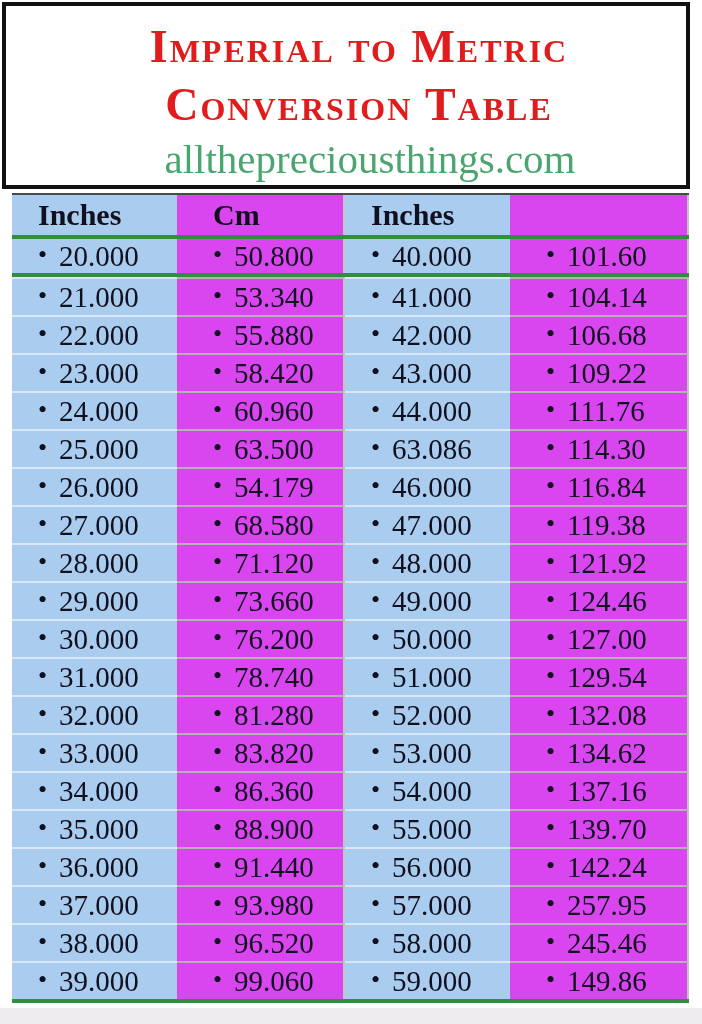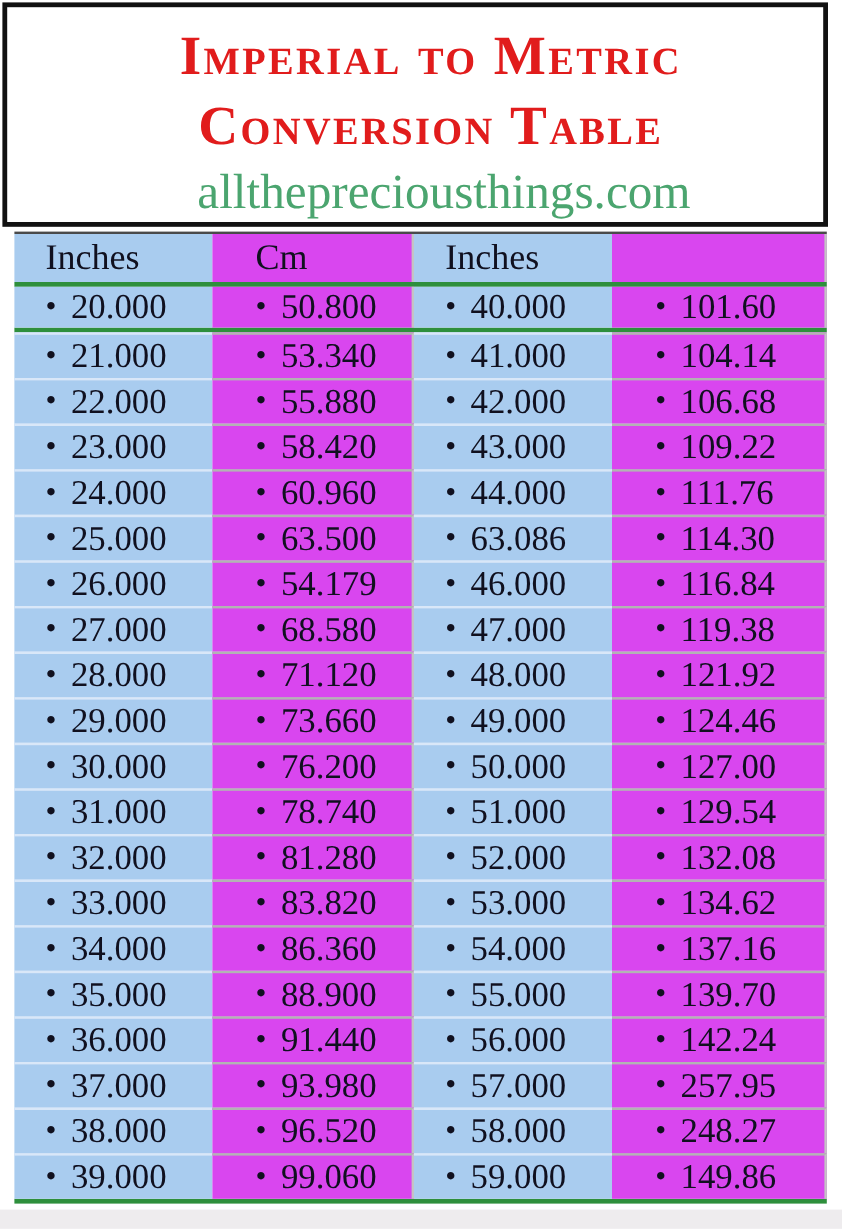--- a/index.html
+++ b/index.html
@@ -58,21 +58,21 @@
   .cell{
     display:flex;align-items:center;
     font-size:29px;
     white-space:nowrap;
     overflow:hidden;
   }
   .cell.blue{background:var(--col-blue);padding-left:26px;}
   .cell.white{background:#d946ef;padding-left:36px;border-right:2px solid #c4c4c4;}
   .row:not(.header-row):not(.first-data-row) .cell.white{border-top:2px solid var(--cell-line);}
   .row:not(.header-row):not(.first-data-row) .cell.blue{border-top:2px solid var(--blue-line);}
-  .row.header-row .cell{font-size:30px;}
+  .row.header-row .cell{font-size:30px;font-weight:bold;}
   .bullet{
     font-size:26px;
     margin-right:12px;
     position:relative;top:-1px;
   }
   .footer-strip{
     position:absolute;left:0;bottom:0;width:702px;height:16px;
     background:#eeecee;
   }
 </style>
@@ -425,21 +425,21 @@
         <div class="cell white">
           <span class="bullet">•</span>
           <span>96.520</span>
         </div>
         <div class="cell blue">
           <span class="bullet">•</span>
           <span>58.000</span>
         </div>
         <div class="cell white">
           <span class="bullet">•</span>
-          <span>248.27</span>
+          <span>245.46</span>
         </div>
       </div>
       <div class="row">
         <div class="cell blue">
           <span class="bullet">•</span>
           <span>39.000</span>
         </div>
         <div class="cell white">
           <span class="bullet">•</span>
           <span>99.060</span>

